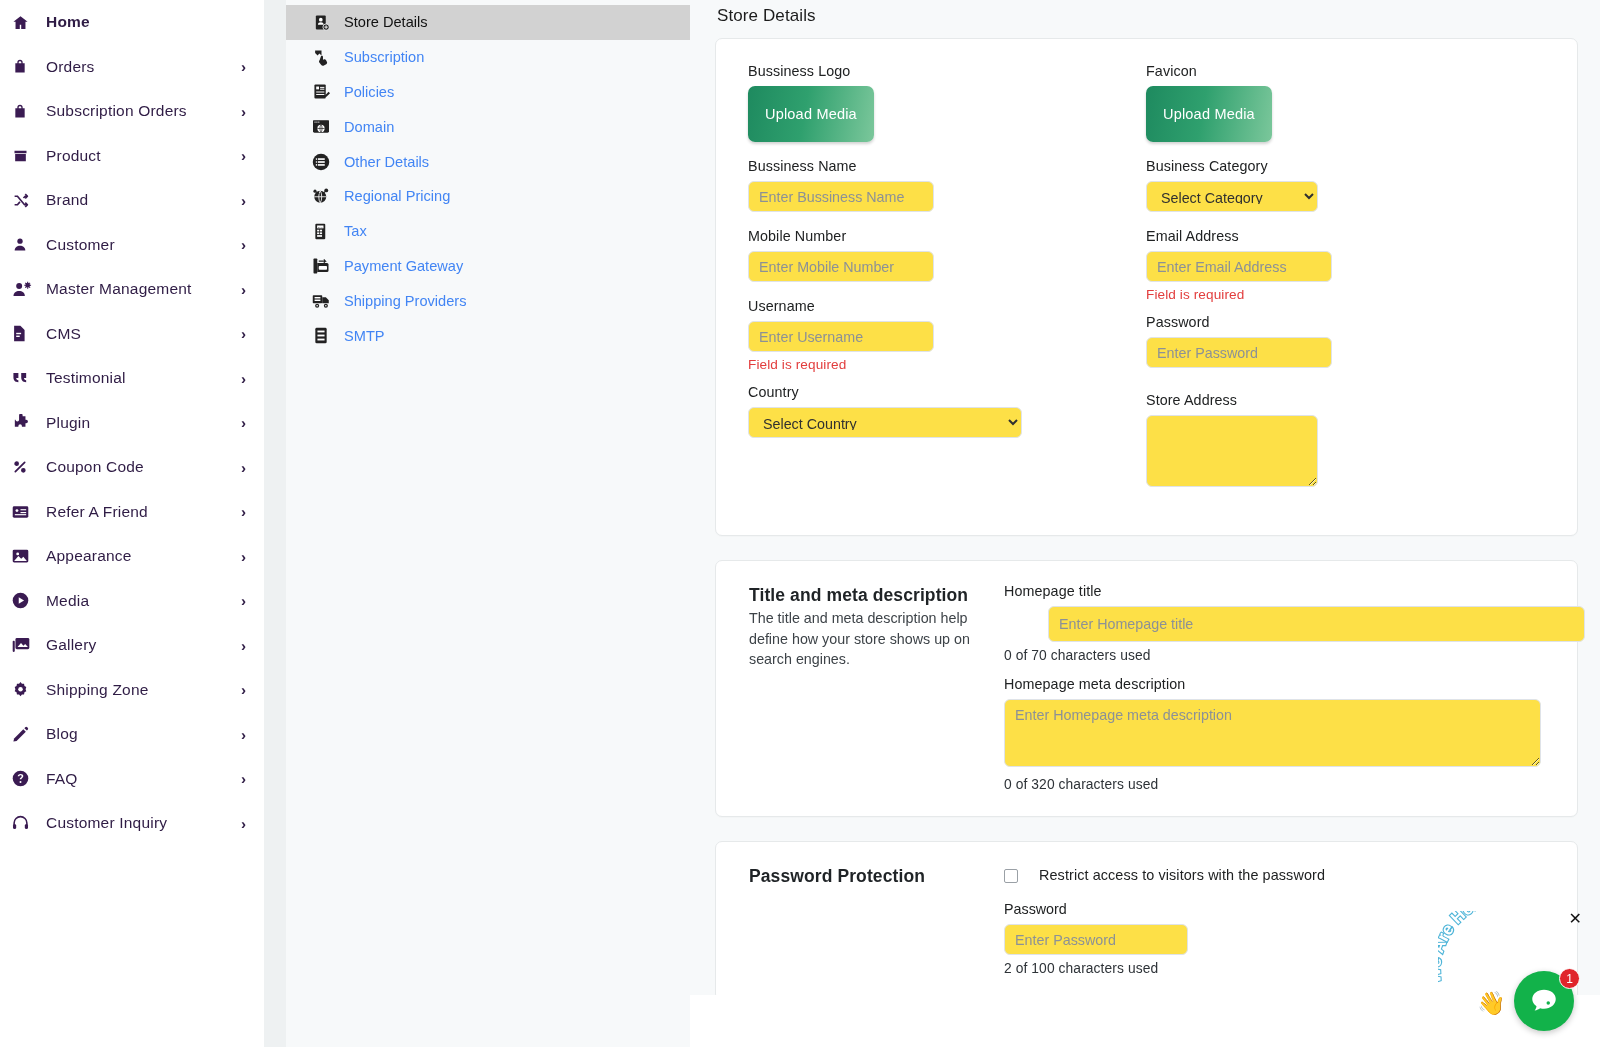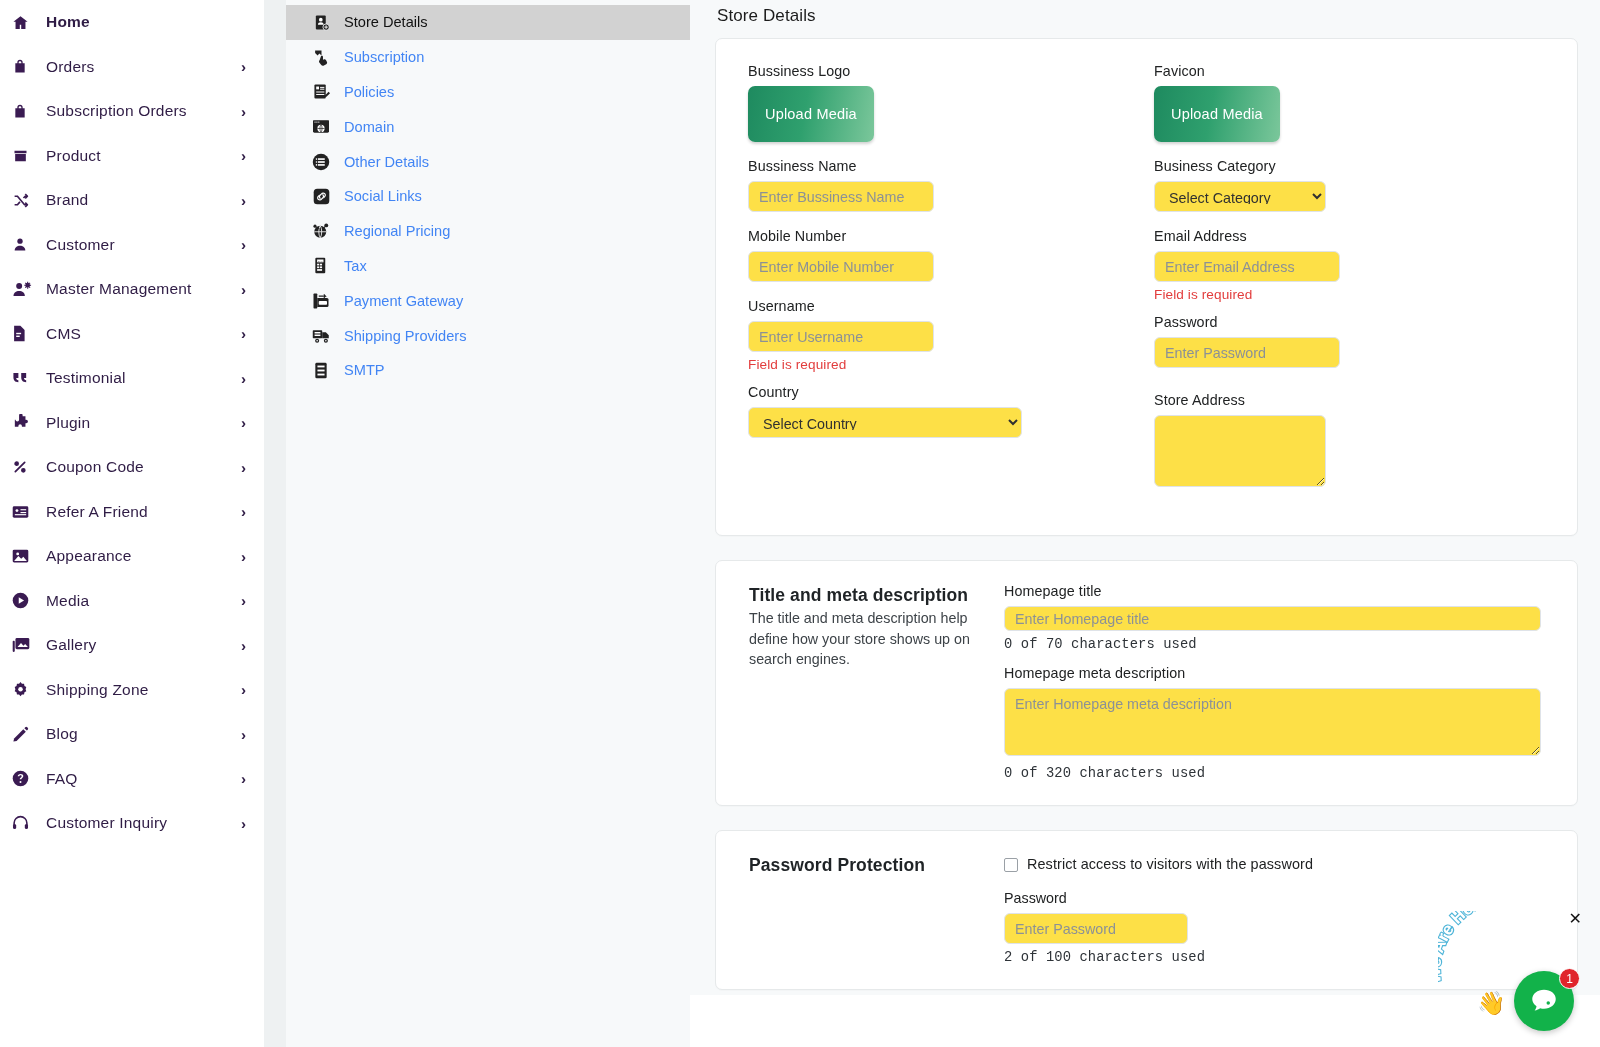--- a/index.html
+++ b/index.html
@@ -101,21 +101,21 @@
     letter-spacing: .1px;
   }
   .card {
     background: #ffffff;
     border: 1px solid #e6e9ea;
     border-radius: 7px;
     box-shadow: 0 1px 1px rgba(0,0,0,.02);
     margin-bottom: 24px;
   }
   .card1 { padding: 24px 20px 28px 16px; }
-  .grid2 { display: grid; grid-template-columns: 400px 1fr; column-gap: 8px; }
+  .grid2 { display: grid; grid-template-columns: 400px 1fr; column-gap: 0px; }
   .col-left { padding-left: 16px; }
   .col-right { padding-left: 14px; }
 
   .fld { margin-bottom: 16px; }
   .lab {
     display:block;
     font-size: 14.3px;
     color: #202223;
     margin-bottom: 7px;
     letter-spacing: .1px;
@@ -154,29 +154,29 @@
     letter-spacing:.2px;
   }
   .ta-addr { width: 172px; height: 72px; resize: both; }
 
   
   .card2 { padding: 22px 20px 24px 16px; display:grid; grid-template-columns: 272px 1fr; }
   .c2-left { padding-left: 17px; padding-top: 2px;}
   .c2-title { font-size: 17.5px; font-weight: 700; color:#1f2326; margin-bottom: 2px; letter-spacing:.1px;}
   .c2-desc { font-size: 14.3px; color:#3d4348; line-height: 1.45; max-width: 240px;}
   .c2-right { padding-right: 16px; }
-  .inp-wide { width: 100%; height: 25px; }
+  .inp-wide { width: 100%; height: 36px; margin-left: 44px; }
   .ta-meta { width: 100%; height: 68px; resize: vertical; }
-  .counter { font-size: 13.8px; color:#2e3338; margin-top: 6px; letter-spacing:.1px;font-family:Liberation Mono, monospace;}
+  .counter { font-size: 13.8px; color:#2e3338; margin-top: 6px; letter-spacing:.1px;}
 
   
   .card3 { padding: 22px 36px 24px 16px; display:grid; grid-template-columns: 272px 1fr; min-height:140px;}
   .c3-left { padding-left: 17px; padding-top: 2px;}
   .c3-title { font-size: 17.5px; font-weight: 700; color:#1f2326; letter-spacing:.1px;}
-  .chk-row { display:flex; align-items:flex-start; gap:9px; margin-bottom: 18px; margin-top:3px;}
+  .chk-row { display:flex; align-items:flex-start; gap:21px; margin-bottom: 18px; margin-top:3px;}
   .chk {
     width: 14px; height: 14px; min-width:14px;
     border: 1px solid #9aa0a6;
     border-radius: 2px;
     background:#fff;
     margin-top: 2px;
     cursor:pointer;
   }
   .chk-lbl { font-size: 14.4px; color:#202223; letter-spacing:.1px;}
   .pw-lab { font-size: 14.3px; color:#202223; margin-bottom:7px; display:block;}
@@ -496,30 +496,20 @@
               <rect x="8" y="10.9" width="9" height="2.2" fill="#fff"></rect>
               <rect x="8" y="14.8" width="9" height="2.2" fill="#fff"></rect>
               <circle cx="6" cy="8.1" r="1.1" fill="#fff"></circle>
               <circle cx="6" cy="12" r="1.1" fill="#fff"></circle>
               <circle cx="6" cy="15.9" r="1.1" fill="#fff"></circle>
             </svg>
         </span>
         <span class="slbl">Other Details</span>
       </div>
 
-      <div class="subnav-item">
-        <span class="sico">
-          <svg width="17" height="17" viewBox="0 0 24 24" fill="#222">
-              <rect x="1" y="1" width="22" height="22" rx="5"></rect>
-              <path d="M10 14.5a3 3 0 0 1 0-4.2l2-2a3 3 0 1 1 4.2 4.2l-1 1" stroke="#fff" stroke-width="1.7" fill="none" stroke-linecap="round"></path>
-              <path d="M14 9.5a3 3 0 0 1 0 4.2l-2 2A3 3 0 1 1 7.8 11.5l1-1" stroke="#fff" stroke-width="1.7" fill="none" stroke-linecap="round"></path>
-            </svg>
-        </span>
-        <span class="slbl">Social Links</span>
-      </div>
 
       <div class="subnav-item">
         <span class="sico">
           <svg width="18" height="18" viewBox="0 0 24 24" fill="#222">
               <circle cx="11" cy="13" r="8"></circle>
               <path d="M3 13h16M11 5c2.6 3.2 2.6 12.8 0 16M11 5c-2.6 3.2-2.6 12.8 0 16" stroke="#fff" stroke-width="1.1" fill="none"></path>
               <circle cx="19" cy="4.5" r="2.6"></circle>
               <circle cx="4" cy="5.5" r="2.1"></circle>
               <path d="M6 6.5 9 9M17.2 6.2 14.5 9" stroke="#222" stroke-width="1.6"></path>
             </svg>

